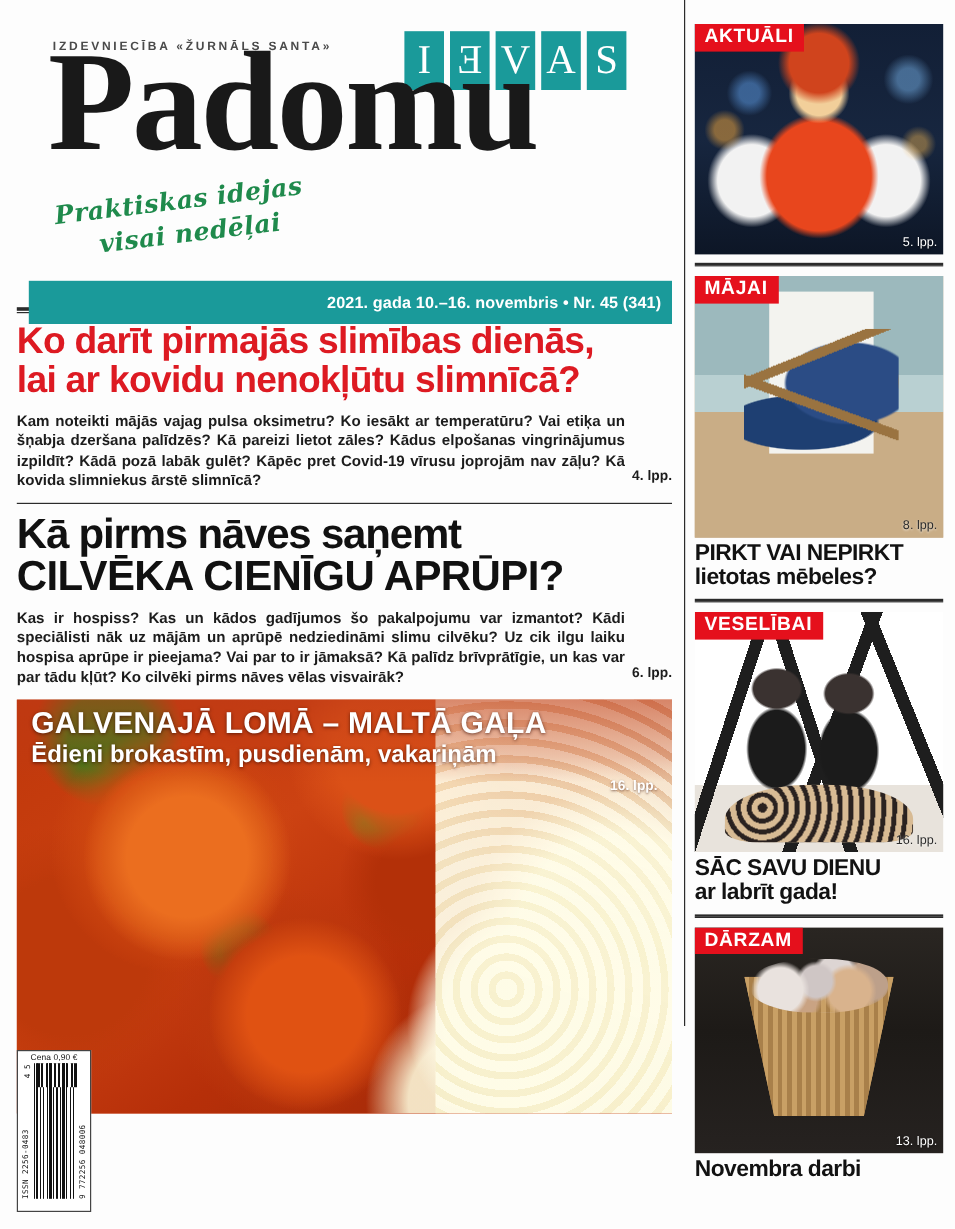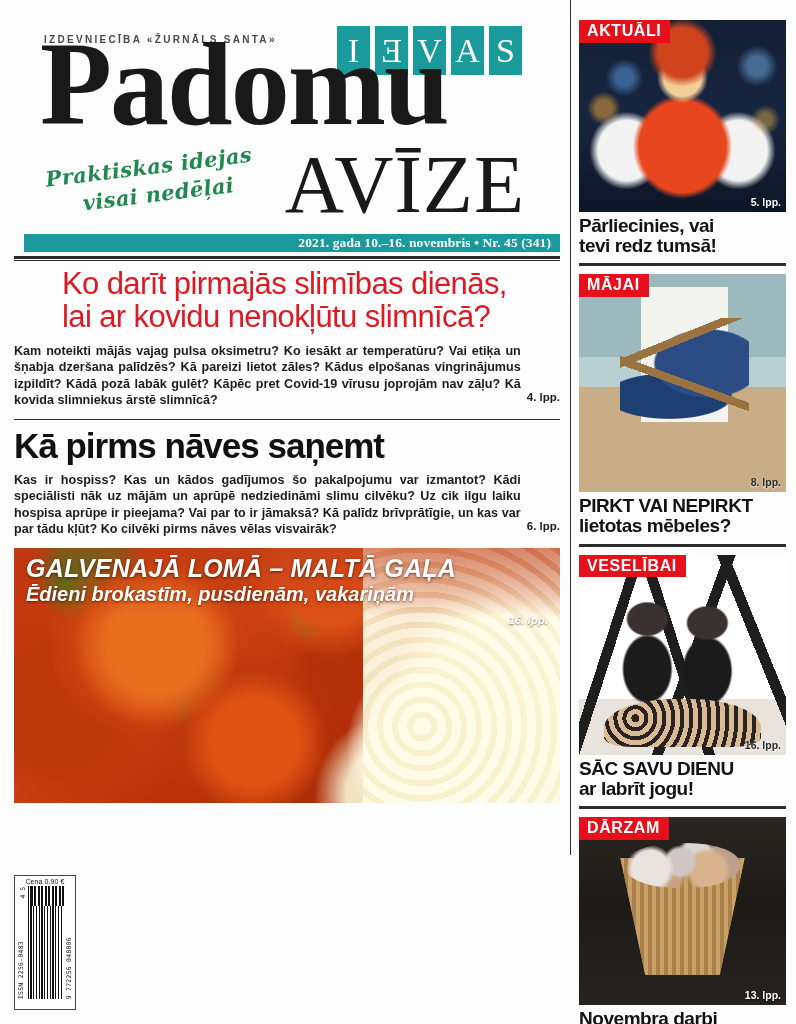--- a/index.html
+++ b/index.html
@@ -73,23 +73,22 @@
     font-family: "DejaVu Serif", serif;
     font-style: italic; font-weight: 700;
     font-size: 21px; line-height: 1.35;
     color: #1f8a4c;
     letter-spacing: 0.4px;
   }
   .tagline .l2 { display: block; margin-left: 34px; }
 
   .date-bar {
     position: absolute; left: 24px; right: 10px; top: 234px;
-    height: 18px;
+    height: 36px;
     background: #1a9a9a;
-    font-family: Liberation Serif, serif;
   }
   .date-bar span {
     position: absolute; right: 9px; top: 50%; transform: translateY(-50%);
     color: #ffffff; font-size: 13.5px; font-weight: 700;
     letter-spacing: 0.1px;
   }
 
   
   .rule-double {
     margin: 0 10px 0 14px;
@@ -100,26 +99,25 @@
   .rule-thin {
     margin: 0 10px 0 14px;
     border-top: 1.5px solid #2b2b2b;
     height: 1px;
   }
 
   
   .story { padding: 0 10px 0 14px; }
   .headline-red {
     color: #dd1a22;
-    font-weight: 400;
+    font-weight: 700;
     font-size: 31px;
     line-height: 1.06;
     letter-spacing: -0.6px;
     margin-top: 7px;
-    margin-left: 48px;
   }
   .deck {
     font-size: 12.6px;
     font-weight: 700;
     line-height: 1.31;
     color: #1c1c1c;
     margin-top: 9px;
     text-align: justify;
   }
   .deck .pageref {
@@ -141,24 +139,23 @@
     font-size: 35px;
     line-height: 1.0;
     letter-spacing: -0.5px;
     color: #111111;
   }
 
   
   .feature {
     position: relative;
     margin: 10px 10px 0 14px;
-    height: 255px;
+    height: 345px;
     overflow: hidden;
     background: #c9441e;
-    font-style: italic;
   }
   .food-photo {
     position: absolute; inset: 0;
     background:
       radial-gradient(circle at 78% 78%, rgba(255,252,235,0.99) 0 14%, rgba(255,250,228,0) 20%),
       radial-gradient(circle at 92% 58%, rgba(255,251,230,0.97) 0 16%, rgba(255,250,228,0) 24%),
       radial-gradient(circle at 88% 93%, rgba(252,248,224,0.95) 0 13%, rgba(255,250,228,0) 20%),
       radial-gradient(circle at 70% 97%, rgba(250,245,218,0.9) 0 11%, rgba(255,250,228,0) 18%),
       radial-gradient(circle at 26% 38%, #e0702a 0 11%, rgba(200,60,25,0) 19%),
       radial-gradient(circle at 24% 36%, #c24a18 0 14%, rgba(170,45,18,0) 22%),
@@ -268,21 +265,21 @@
     background: #e5101c;
     color: #ffffff;
     font-weight: 700;
     font-size: 16px;
     letter-spacing: 0.6px;
     padding: 2px 9px 3px 8px;
     line-height: 1.12;
   }
   .pageref-ov {
     position: absolute; right: 5px; bottom: 4px; z-index: 5;
-    color: #ffffff; font-size: 10.5px; font-weight: 700;
+    color: #ffffff; font-size: 10.5px; font-weight: 400;
     text-shadow: 0 1px 2px rgba(0,0,0,0.7);
   }
   .pageref-ov.dark { color: #2c2c2c; text-shadow: 0 1px 2px rgba(255,255,255,0.8); margin-top: 47px; }
   .side-title {
     margin-top: 4px;
     font-weight: 700;
     font-size: 19px;
     line-height: 1.06;
     letter-spacing: -0.45px;
     color: #121212;
@@ -396,21 +393,20 @@
       <div class="ievas-logo">
         <div class="cell">I</div>
         <div class="cell flip">E</div>
         <div class="cell">V</div>
         <div class="cell">A</div>
         <div class="cell">S</div>
       </div>
 
       <div class="title-padomu">Padomu</div>
 
-      <div class="title-avize">AVĪZE</div>
 
       <div class="tagline">
         <span>Praktiskas idejas</span>
         <span class="l2">visai nedēļai</span>
       </div>
 
       <div class="date-bar">
         <span>2021. gada 10.–16. novembris • Nr. 45 (341)</span>
       </div>
     </div>
@@ -425,20 +421,21 @@
       <div class="deck">
         <span class="pageref">4. lpp.</span>
         <span>Kam noteikti mājās vajag pulsa oksimetru? Ko iesākt ar temperatūru? Vai etiķa un šņabja dzeršana palīdzēs? Kā pareizi lietot zāles? Kādus elpošanas vingrinājumus izpildīt? Kādā pozā labāk gulēt? Kāpēc pret Covid-19 vīrusu joprojām nav zāļu? Kā kovida slimniekus ārstē slimnīcā?</span>
       </div>
     </div>
 
     <div class="rule-thin" style="margin-top:10px;"></div>
 
     <div class="story">
       <div class="headline-black-1">Kā pirms nāves saņemt</div>
+      <div class="headline-black-2">CILVĒKA CIENĪGU APRŪPI?</div>
       <div class="deck">
         <span class="pageref">6. lpp.</span>
         <span>Kas ir hospiss? Kas un kādos gadījumos šo pakalpojumu var izmantot? Kādi speciālisti nāk uz mājām un aprūpē nedziedināmi slimu cilvēku? Uz cik ilgu laiku hospisa aprūpe ir pieejama? Vai par to ir jāmaksā? Kā palīdz brīvprātīgie, un kas var par tādu kļūt? Ko cilvēki pirms nāves vēlas visvairāk?</span>
       </div>
     </div>
 
     <div class="feature">
       <div class="food-photo"></div>
       <div class="feature-band">
         <div class="feature-kicker">GALVENAJĀ LOMĀ – MALTĀ GAĻA</div>
@@ -460,24 +457,20 @@
 
   </div>
 
   <div class="side-col">
 
     <div class="side-item">
       <div class="side-photo ph-kid">
         <div class="badge">AKTUĀLI</div>
         <div class="pageref-ov">5. lpp.</div>
       </div>
-      <div class="side-title">
-        <span>Pārliecinies, vai</span>
-        <span class="ln2">tevi redz tumsā!</span>
-      </div>
     </div>
 
     <div class="side-div"></div>
 
     <div class="side-item">
       <div class="side-photo ph-chair">
         <div class="badge">MĀJAI</div>
         <div class="pageref-ov dark">8. lpp.</div>
       </div>
       <div class="side-title">
@@ -488,21 +481,21 @@
 
     <div class="side-div"></div>
 
     <div class="side-item">
       <div class="side-photo ph-yoga">
         <div class="badge">VESELĪBAI</div>
         <div class="pageref-ov dark">16. lpp.</div>
       </div>
       <div class="side-title">
         <span>SĀC SAVU DIENU</span>
-        <span class="ln2">ar labrīt jogu!</span>
+        <span class="ln2">ar labrīt gada!</span>
       </div>
     </div>
 
     <div class="side-div"></div>
 
     <div class="side-item">
       <div class="side-photo ph-garden">
         <div class="badge">DĀRZAM</div>
         <div class="pageref-ov">13. lpp.</div>
       </div>

